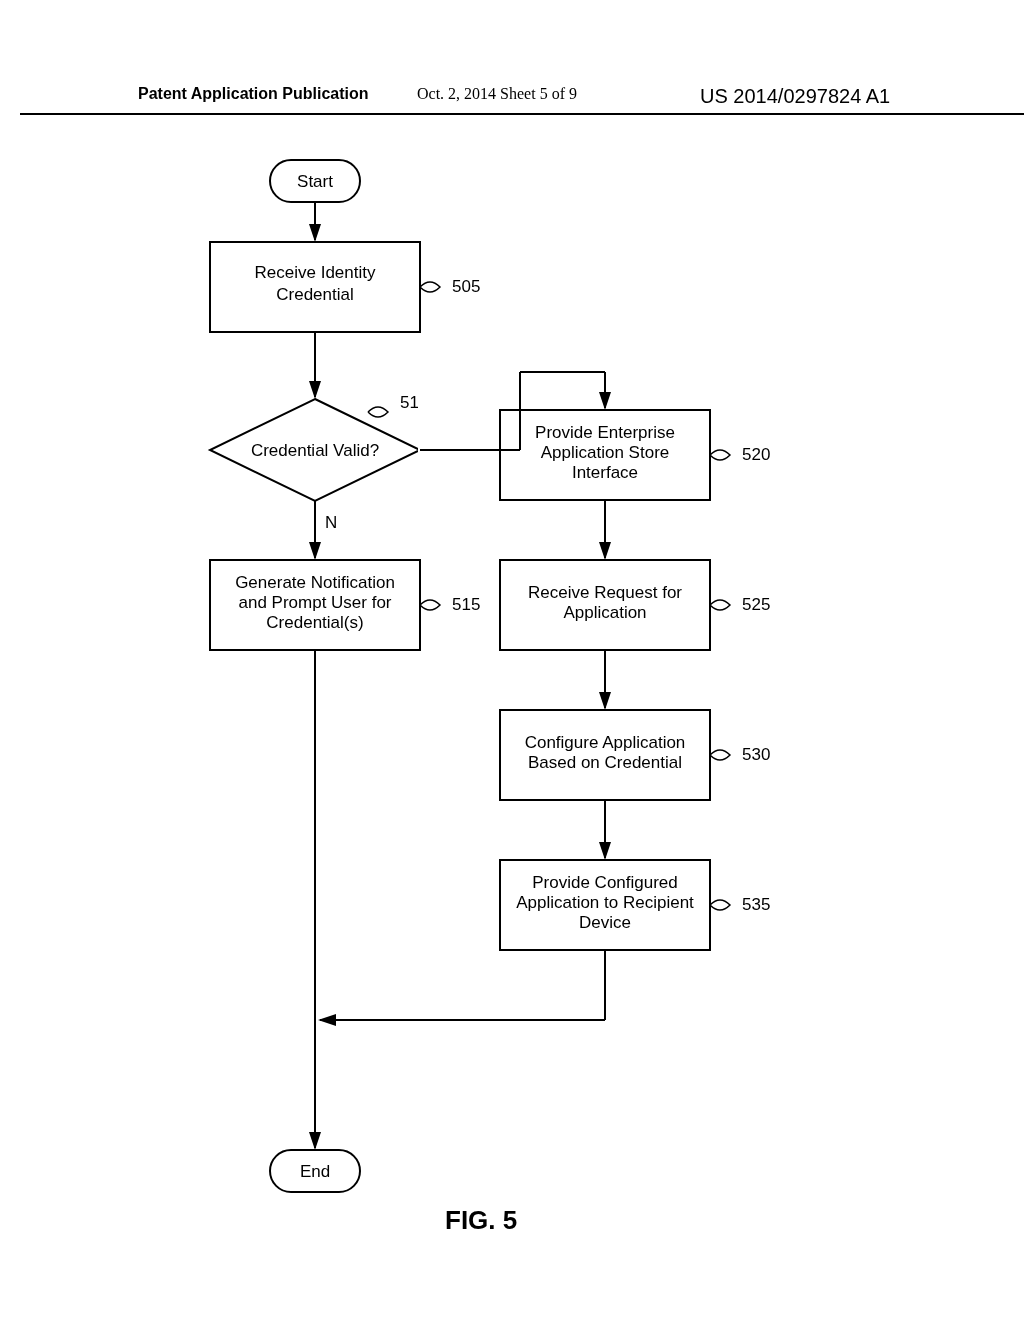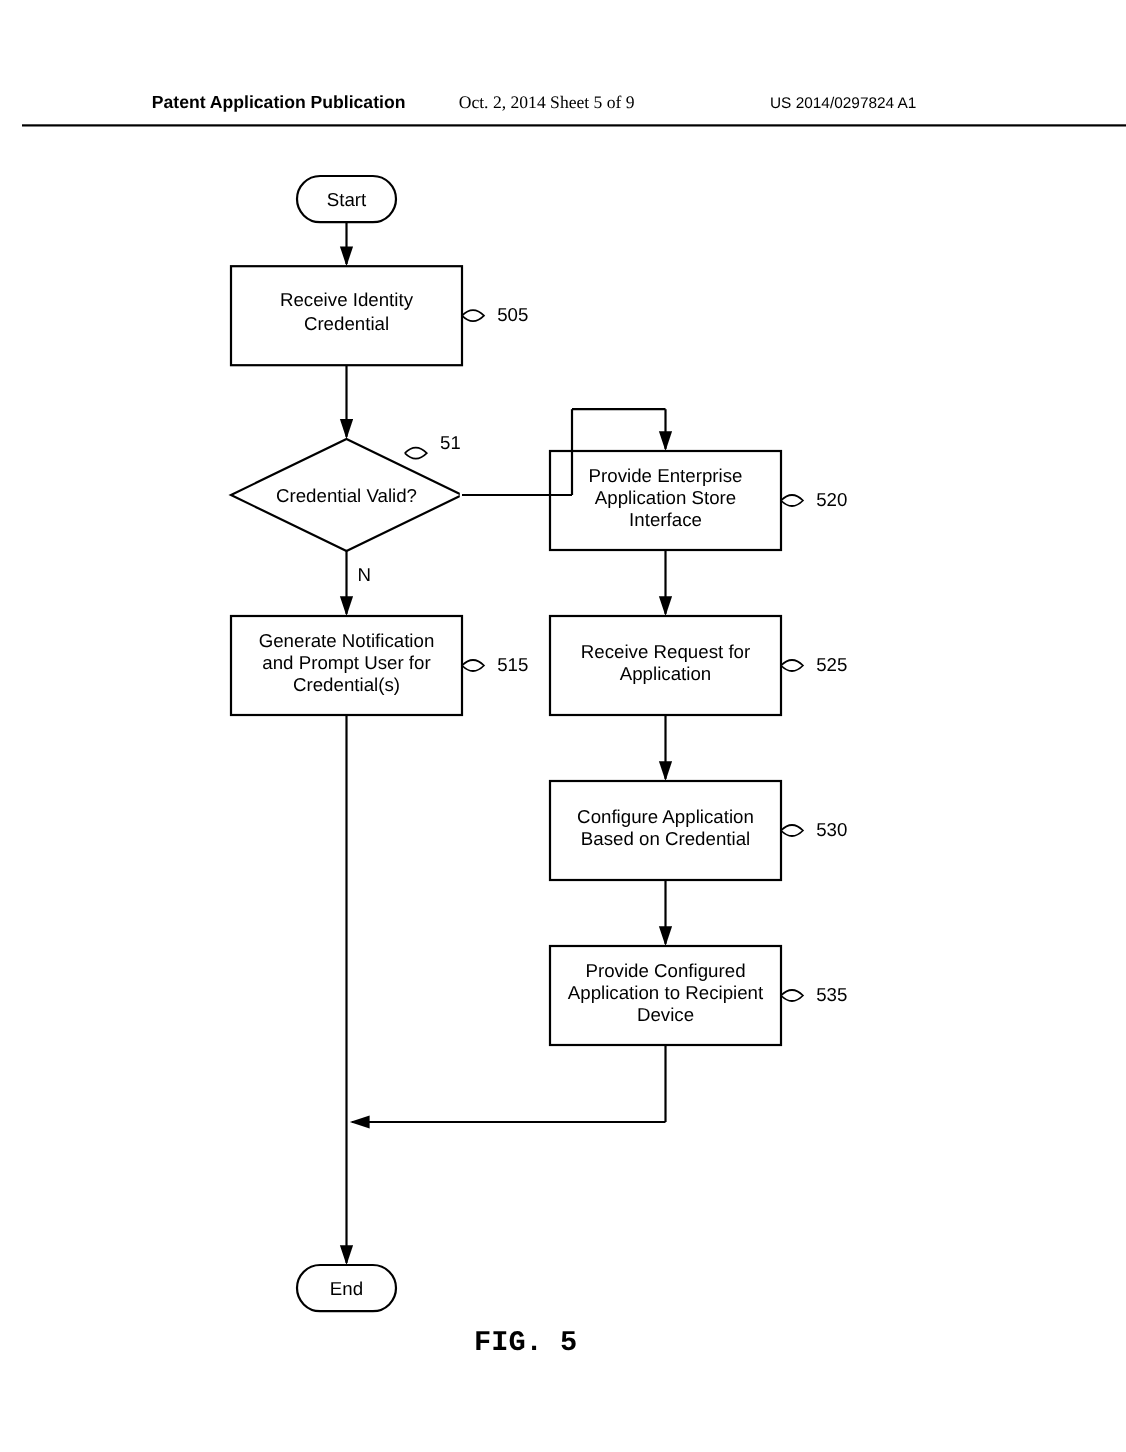--- a/index.html
+++ b/index.html
@@ -28,36 +28,36 @@
     }
     .header-center {
       position: absolute;
       left: 397px;
       font-size: 16px;
       font-family: Liberation Serif, serif;
     }
     .header-right {
       position: absolute;
       left: 680px;
-      font-size: 14px;
+      font-size: 20px;
     }
     .svg-stage {
       position: absolute;
       top: 150px;
       left: 120px;
       width: 760px;
       height: 1090px;
     }
     .figure-label {
       position: absolute;
-      left: 431px;
+      left: 445px;
       top: 1205px;
       font-weight: bold;
       font-size: 26px;
-      font-family: Liberation Mono, monospace;
+      font-family: Liberation Sans, sans-serif;
     }
     text {
       font-family: Arial, Helvetica, sans-serif;
       font-size: 17px;
     }
     .ref-num {
       font-size: 17px;
     }
     .branch-label { font-size: 17px; }
   </style>

